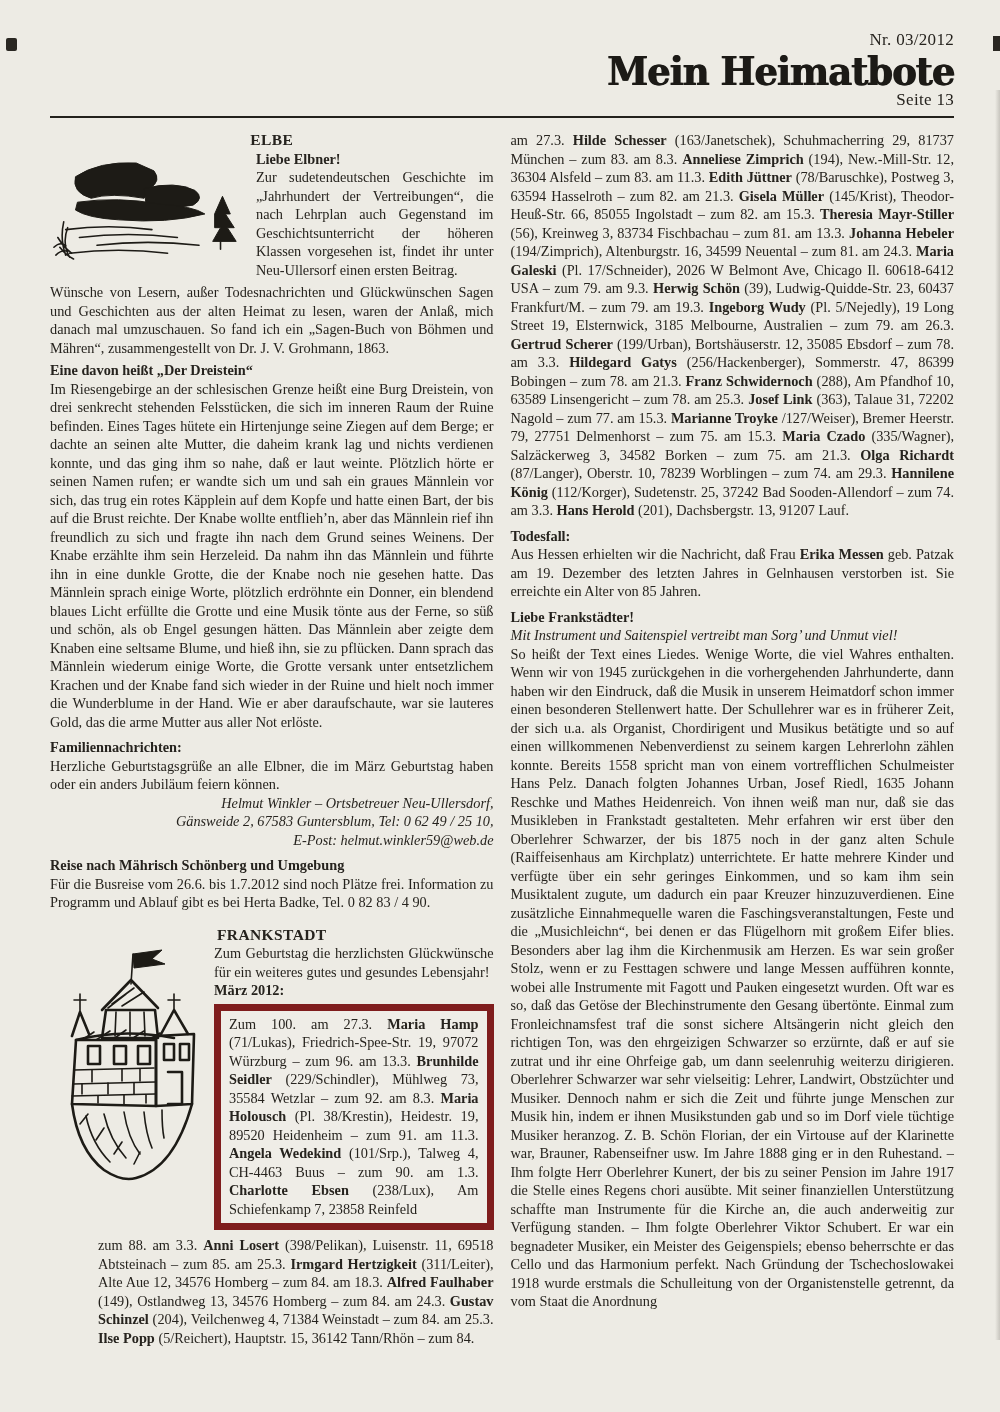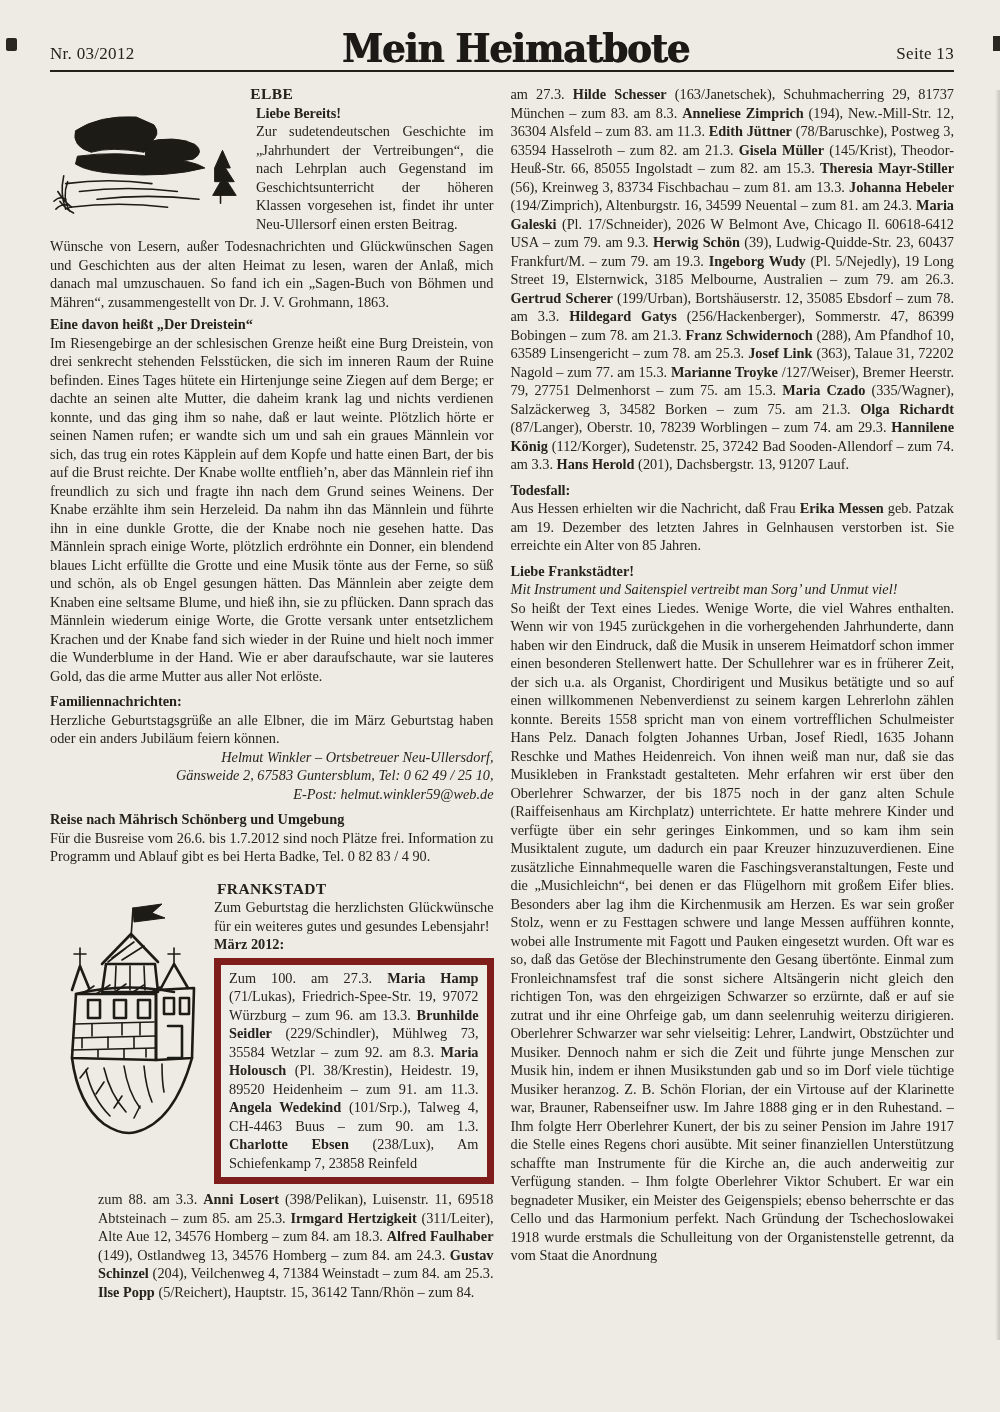--- a/index.html
+++ b/index.html
@@ -5,21 +5,21 @@
   html,body{margin:0;padding:0;}
   body{
     width:1000px;height:1412px;overflow:hidden;position:relative;
     background:linear-gradient(160deg,#efede7 0%,#ecease3 55%,#e9e6de 100%);
     background-color:#edebe4;
     font-family:"Liberation Serif","DejaVu Serif",serif;
     color:#26231e;
   }
   .page{box-sizing:border-box;width:1000px;height:1412px;padding:30px 46px 10px 50px;position:relative;}
   
-  .hdr{display:flex;justify-content:space-between;align-items:flex-end;}
+  .hdr{display:flex;justify-content:space-between;align-items:flex-end;flex-direction:column;}
   .hdr .meta{font-size:17px;padding-bottom:3px;letter-spacing:.3px;}
   .masthead{
     font-family:"DejaVu Serif",serif;font-weight:bold;font-size:37px;line-height:1;
     letter-spacing:-1px;transform:scaleY(1.06);
     text-shadow:1px 0 0 currentColor;
     color:#1c1a16;white-space:nowrap;
   }
   .rule{border-bottom:2.5px solid #23211c;margin-top:3px;}
   
   .art{position:absolute;background:#2a2722;}
@@ -76,21 +76,21 @@
           <path class="fill" d="M28 50 Q70 44 112 52 Q146 54 158 62 Q120 72 70 68 Q38 66 26 58 Z"></path>
           <path class="fill" d="M168 62 L176 44 L184 62 L179 62 L188 76 L181 76 L190 90 L166 90 L174 76 L168 76 Z"></path>
           <path class="ink-thin" d="M174 90 L174 98"></path>
           <path class="ink-thin" d="M16 78 Q60 72 104 78"></path>
           <path class="ink-thin" d="M30 86 Q80 80 130 86"></path>
           <path class="ink-thin" d="M48 94 Q100 88 152 94"></path>
           <path class="ink-thin" d="M20 102 Q70 96 120 102"></path>
           <path class="ink-thin" d="M14 70 Q10 88 16 104 M18 76 Q12 92 20 106 M10 96 Q16 104 24 108 M8 86 Q14 96 22 102"></path>
           <path class="ink-thin" d="M6 104 Q12 98 18 100 M4 96 Q10 90 16 94"></path>
         </svg>
-        <p class="b">Liebe Bereits!</p>
+        <p class="b">Liebe Elbner!</p>
         <p>Zur sudetendeutschen Geschichte im „Jahrhundert der Vertreibungen“, die nach Lehrplan auch Gegenstand im Geschichtsunterricht der höheren Klassen vorgesehen ist, findet ihr unter Neu-Ullersorf einen ersten Beitrag.</p>
       </div>
 
       <p class="mt4">Wünsche von Lesern, außer Todesnachrichten und Glückwünschen Sagen und Geschichten aus der alten Heimat zu lesen, waren der Anlaß, mich danach mal umzuschauen. So fand ich ein „Sagen-Buch von Böhmen und Mähren“, zusammengestellt von Dr. J. V. Grohmann, 1863.</p>
       <p class="h mt4">Eine davon heißt „Der Dreistein“</p>
       <p>Im Riesengebirge an der schlesischen Grenze heißt eine Burg Dreistein, von drei senkrecht stehenden Felsstücken, die sich im inneren Raum der Ruine befinden. Eines Tages hütete ein Hirtenjunge seine Ziegen auf dem Berge; er dachte an seinen alte Mutter, die daheim krank lag und nichts verdienen konnte, und das ging ihm so nahe, daß er laut weinte. Plötzlich hörte er seinen Namen rufen; er wandte sich um und sah ein graues Männlein vor sich, das trug ein rotes Käpplein auf dem Kopfe und hatte einen Bart, der bis auf die Brust reichte. Der Knabe wollte entflieh’n, aber das Männlein rief ihn freundlich zu sich und fragte ihn nach dem Grund seines Weinens. Der Knabe erzählte ihm sein Herzeleid. Da nahm ihn das Männlein und führte ihn in eine dunkle Grotte, die der Knabe noch nie gesehen hatte. Das Männlein sprach einige Worte, plötzlich erdröhnte ein Donner, ein blendend blaues Licht erfüllte die Grotte und eine Musik tönte aus der Ferne, so süß und schön, als ob Engel gesungen hätten. Das Männlein aber zeigte dem Knaben eine seltsame Blume, und hieß ihn, sie zu pflücken. Dann sprach das Männlein wiederum einige Worte, die Grotte versank unter entsetzlichem Krachen und der Knabe fand sich wieder in der Ruine und hielt noch immer die Wunderblume in der Hand. Wie er aber daraufschaute, war sie lauteres Gold, das die arme Mutter aus aller Not erlöste.</p>
 
       <p class="h mt7">Familiennachrichten:</p>
       <p>Herzliche Geburtstagsgrüße an alle Elbner, die im März Geburtstag haben oder ein anders Jubiläum feiern können.</p>
       <div class="sig">

